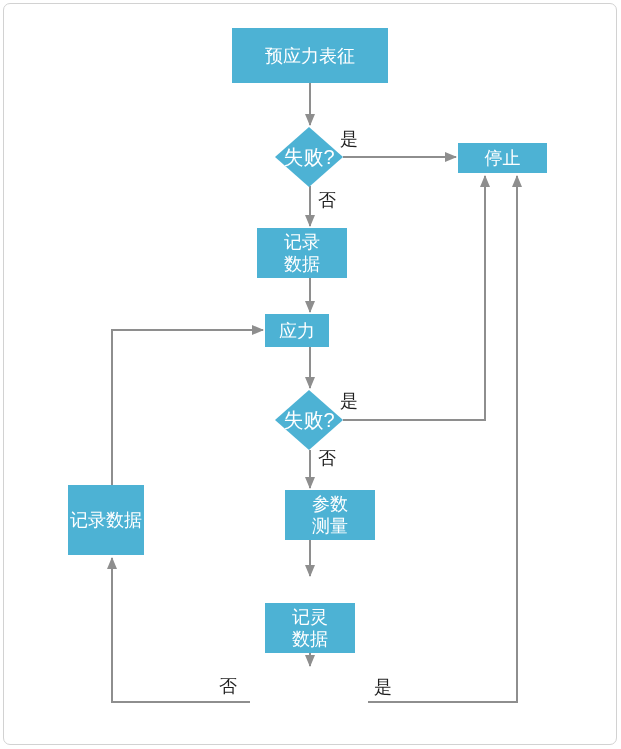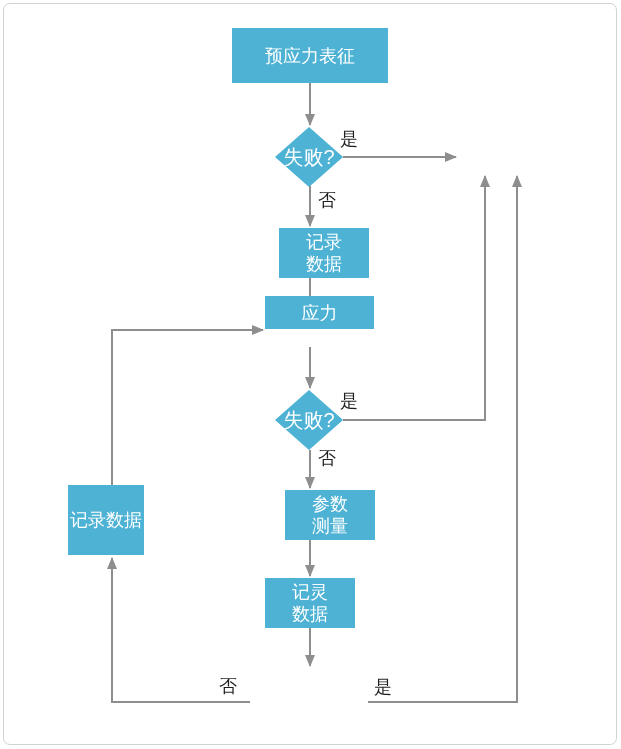--- a/index.html
+++ b/index.html
@@ -86,40 +86,43 @@
   </svg>
 
   <div class="node" style="left:232px; top:28px; width:156px; height:55px;">
     <span>预应力表征</span>
   </div>
 
   <div class="node diamond" style="left:275px; top:127px; width:68px; height:60px;">
     <span>失败?</span>
   </div>
 
+  <div class="node" style="left:458px; top:143px; width:89px; height:30px;">
+    <span>停止</span>
+  </div>
 
-  <div class="node" style="left:279px; top:228px; width:90px; height:50px;">
+  <div class="node" style="left:257px; top:228px; width:90px; height:50px;">
     <span>记录</span>
     <span>数据</span>
   </div>
 
-  <div class="node" style="left:265px; top:296px; width:109px; height:33px;">
+  <div class="node" style="left:265px; top:314px; width:64px; height:33px;">
     <span>应力</span>
   </div>
 
   <div class="node diamond" style="left:275px; top:390px; width:68px; height:60px;">
     <span>失败?</span>
   </div>
 
   <div class="node" style="left:265px; top:490px; width:90px; height:50px;margin-left:20px;">
     <span>参数</span>
     <span>测量</span>
   </div>
 
-  <div class="node" style="left:265px; top:578px; width:90px; height:50px;">
+  <div class="node" style="left:265px; top:603px; width:90px; height:50px;">
     <span>记灵</span>
     <span>数据</span>
   </div>
 
 
   <div class="node" style="left:68px; top:485px; width:76px; height:70px;">
     <span>记录数据</span>
   </div>
 
   <div class="edge-label" style="left:349px; top:139px;">是</div>

